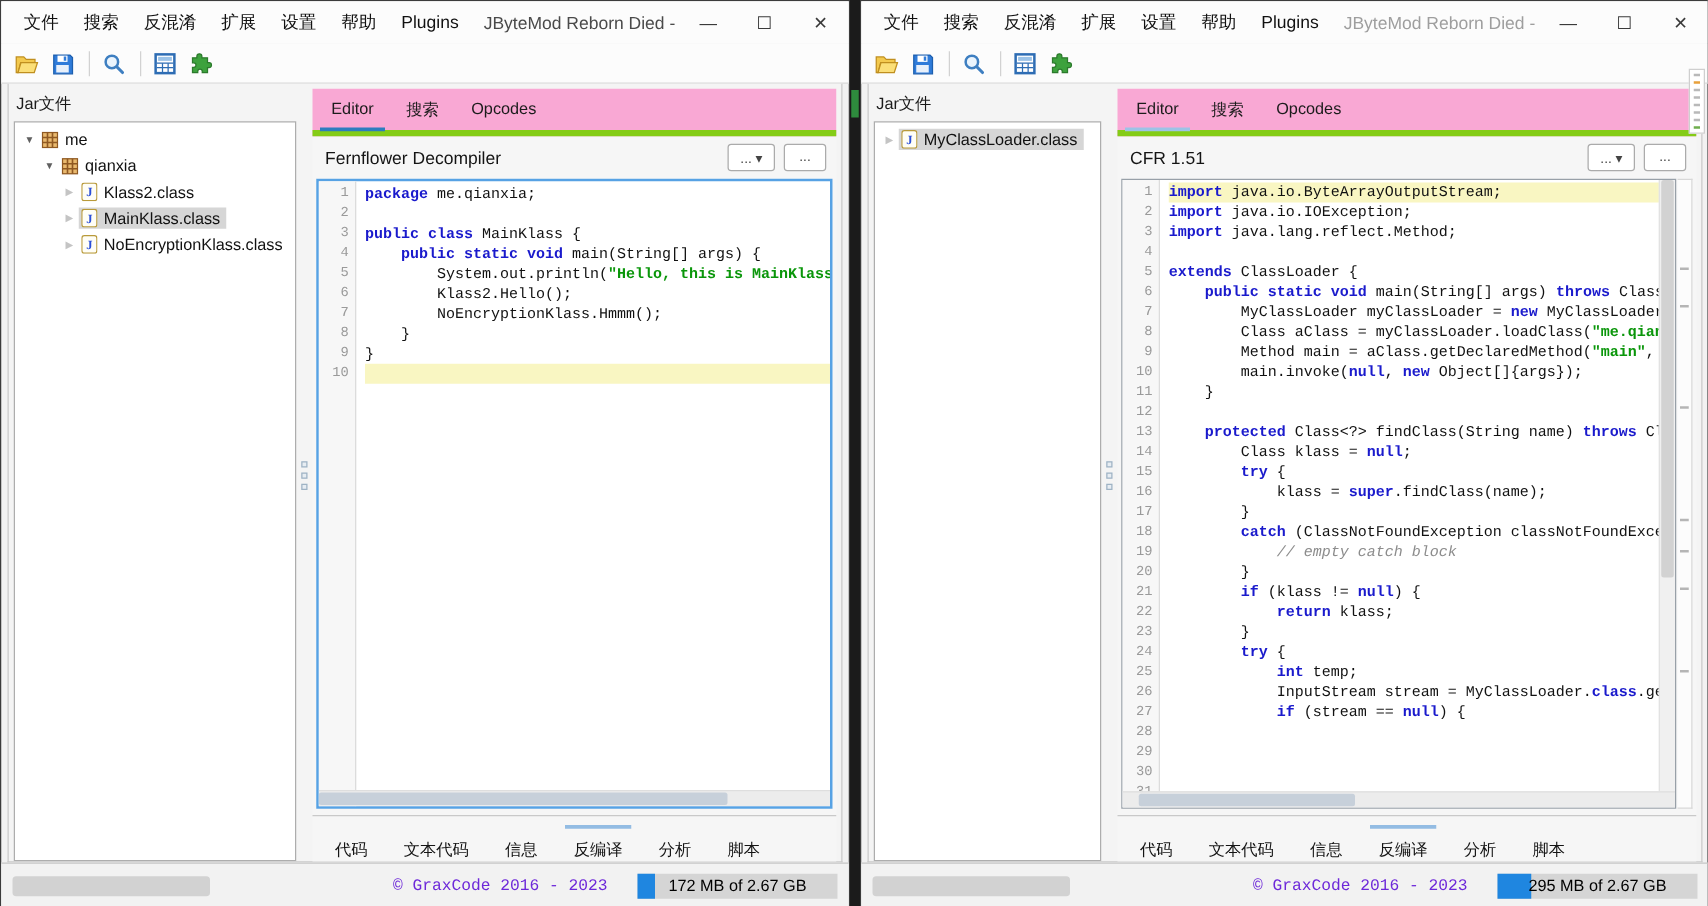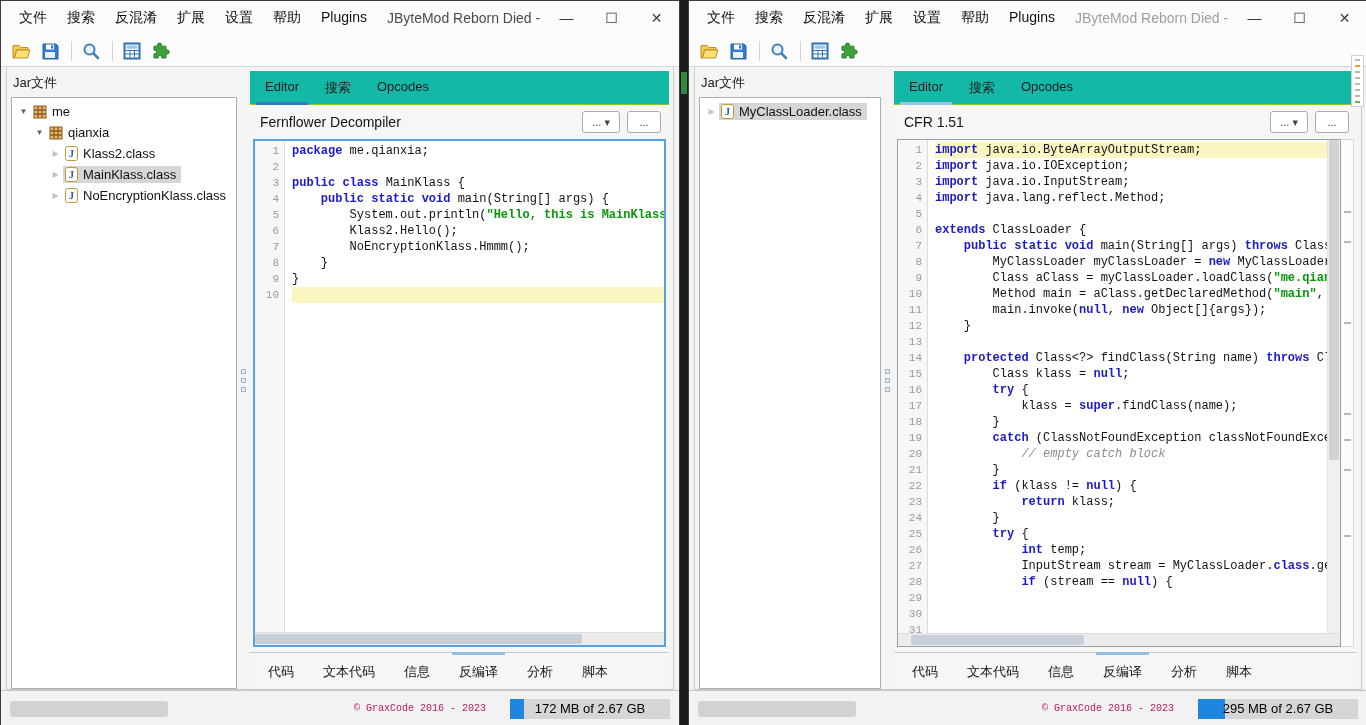--- a/index.html
+++ b/index.html
@@ -34,21 +34,21 @@
   .tree-row{height:21px;display:flex;align-items:center;font-size:13px;white-space:nowrap;color:#111;}
   .expander{width:15px;font-size:8px;color:#c4c4c4;text-align:center;flex:0 0 auto;}
   .expander.expanded{color:#606060;}
   .tree-label{display:flex;align-items:center;gap:5px;padding:1px 5px 1px 2px;text-align:right;}
   .tree-label.selected{background:#d6d6d6;}
   .node-icon svg{display:block;}
   .splitter{width:13px;display:flex;flex-direction:column;align-items:center;justify-content:center;gap:4px;flex:0 0 auto;}
   .splitter i{width:5px;height:5px;background:#e7edf3;border:1px solid #9fb3c4;display:block;}
   
   .editor-panel{flex:1;display:flex;flex-direction:column;min-width:0;min-height:0;background:#f6f6f6;}
-  .tabs{display:flex;padding-left:6px;border-bottom:1px solid #84cc16;background:#14b8a6;flex:0 0 auto;}
+  .tabs{display:flex;padding-left:6px;border-bottom:5px solid #84cc16;background:#f9a8d4;flex:0 0 auto;}
   .tab{padding:8px 4px 7px 4px;margin:0 13px 0 5px;font-size:13px;color:#1c1c1c;position:relative;}
   .tab.active::after{content:"";position:absolute;bottom:-1px;left:-5px;right:-5px;height:3px;background:var(--accent,#2d7dbe);}
   .decomp-row{display:flex;align-items:center;padding:6px 8px 6px 10px;flex:0 0 auto;}
   .decomp-label{font-size:14px;color:#141414;}
   .decomp-buttons{margin-left:auto;display:flex;}
   .mini-btn{height:22px;min-width:34px;background:#fff;border:1px solid #ababab;border-radius:3px;font-size:11px;color:#444;margin-left:7px;padding:0 9px;font-family:"Liberation Sans",sans-serif;}
   .code-outer{flex:1;display:flex;min-height:0;padding:0 3px 5px 3px;}
   .code-wrap{flex:1;position:relative;background:#fff;display:flex;overflow:hidden;border:1px solid #98a0a8;}
   .code-wrap.focused{border:2px solid #57a2e4;}
   .gutter{width:30px;background:#f7f7f7;border-right:1px solid #dcdcdc;text-align:right;padding:2px 5px 0 0;color:#9a9a9a;font:11px/16px "Liberation Mono",monospace;flex:0 0 auto;}
@@ -61,27 +61,27 @@
   .tok-c{color:#8c8c8c;font-style:italic;}
   .tok-p{color:#111;}
   .hscroll{position:absolute;left:0;right:0;bottom:0;height:13px;background:#ececec;border-top:1px solid #dedede;}
   .hscroll .thumb{position:absolute;top:1px;bottom:1px;background:#c7d0da;border-radius:2px;}
   .vscroll{position:absolute;right:0;top:0;bottom:13px;width:13px;background:#f0f0f0;border-left:1px solid #e2e2e2;}
   .vscroll .thumb{position:absolute;left:1px;right:1px;background:#d2d2d2;border-radius:2px;}
   .error-strip{width:12px;background:#fcfcfc;border:1px solid #d8d8d8;border-left:none;position:relative;margin-left:1px;flex:0 0 auto;}
   .es-mark{position:absolute;left:2px;right:2px;height:2px;background:#b5b5b5;}
   .error-strip-top{position:absolute;top:54px;right:3px;width:13px;height:52px;background:#fff;border:1px solid #cfcfcf;display:flex;flex-direction:column;justify-content:space-between;padding:3px 2px;z-index:5;}
   .error-strip-top i{display:block;height:2px;margin:0 1px;background:#b9b9b9;}
-  .bottom-tabs{display:flex;gap:29px;padding-left:18px;border-top:1px solid #c9c9c9;height:37px;align-items:flex-start;background:#f6f6f6;flex:0 0 auto;}
+  .bottom-tabs{display:flex;gap:29px;padding-left:18px;border-top:1px solid #c9c9c9;height:37px;align-items:flex-end;background:#f6f6f6;flex:0 0 auto;}
   .btab{padding-top:10px;font-size:13px;color:#141414;position:relative;}
   .btab.active::before{content:"";position:absolute;top:-1px;left:-7px;right:-7px;height:3px;background:var(--baccent,#93bce3);}
   
   .statusbar{height:36px;border-top:1px solid #c6c6c6;display:flex;align-items:center;padding:0 9px;background:#f2f2f2;flex:0 0 auto;}
   .progress-empty{width:158px;height:16px;background:#d2d2d2;border-radius:3px;}
-  .copyright{margin-left:auto;font-family:"Liberation Mono",monospace;font-size:10px;color:#be185d;white-space:nowrap;}
+  .copyright{margin-left:auto;font-family:"Liberation Mono",monospace;font-size:13px;color:#6d28d9;white-space:nowrap;}
   .membar{width:160px;height:20px;background:#d5d5d5;margin-left:24px;position:relative;display:flex;align-items:center;justify-content:center;font-size:13px;color:#000;flex:0 0 auto;}
   .memfill{position:absolute;left:0;top:0;bottom:0;background:#1f86e0;}
   .memtext{position:relative;white-space:nowrap;}
   #desktop-gap-artifact{position:absolute;left:681px;top:72px;width:6px;height:22px;background:#2e8b3d;}
 </style>
 </head>
 <body>
 
 <div id="desktop-gap-artifact"></div>
 
@@ -402,21 +402,20 @@
               <div class="gut-line">26</div>
               <div class="gut-line">27</div>
               <div class="gut-line">28</div>
               <div class="gut-line">29</div>
               <div class="gut-line">30</div>
               <div class="gut-line">31</div>
             </div>
             <div class="code">
               <div class="code-line current"><span class="tok-k">import</span><span class="tok-p"> java.io.ByteArrayOutputStream;</span></div>
               <div class="code-line"><span class="tok-k">import</span><span class="tok-p"> java.io.IOException;</span></div>
-              <div class="code-line"><span class="tok-k">import</span><span class="tok-p"> java.io.InputStream;</span></div>
               <div class="code-line"><span class="tok-k">import</span><span class="tok-p"> java.lang.reflect.Method;</span></div>
               <div class="code-line"></div>
               <div class="code-line"><span class="tok-k">extends</span><span class="tok-p"> ClassLoader {</span></div>
               <div class="code-line"><span class="tok-p">    </span><span class="tok-k">public</span><span class="tok-p"> </span><span class="tok-k">static</span><span class="tok-p"> </span><span class="tok-k">void</span><span class="tok-p"> main(String[] args) </span><span class="tok-k">throws</span><span class="tok-p"> ClassNotFou</span></div>
               <div class="code-line"><span class="tok-p">        MyClassLoader myClassLoader = </span><span class="tok-k">new</span><span class="tok-p"> MyClassLoader();</span></div>
               <div class="code-line"><span class="tok-p">        Class aClass = myClassLoader.loadClass(</span><span class="tok-s">"me.qianxia.Ma</span></div>
               <div class="code-line"><span class="tok-p">        Method main = aClass.getDeclaredMethod(</span><span class="tok-s">"main"</span><span class="tok-p">, </span><span class="tok-k">new</span></div>
               <div class="code-line"><span class="tok-p">        main.invoke(</span><span class="tok-k">null</span><span class="tok-p">, </span><span class="tok-k">new</span><span class="tok-p"> Object[]{args});</span></div>
               <div class="code-line"><span class="tok-p">    }</span></div>
               <div class="code-line"></div>

